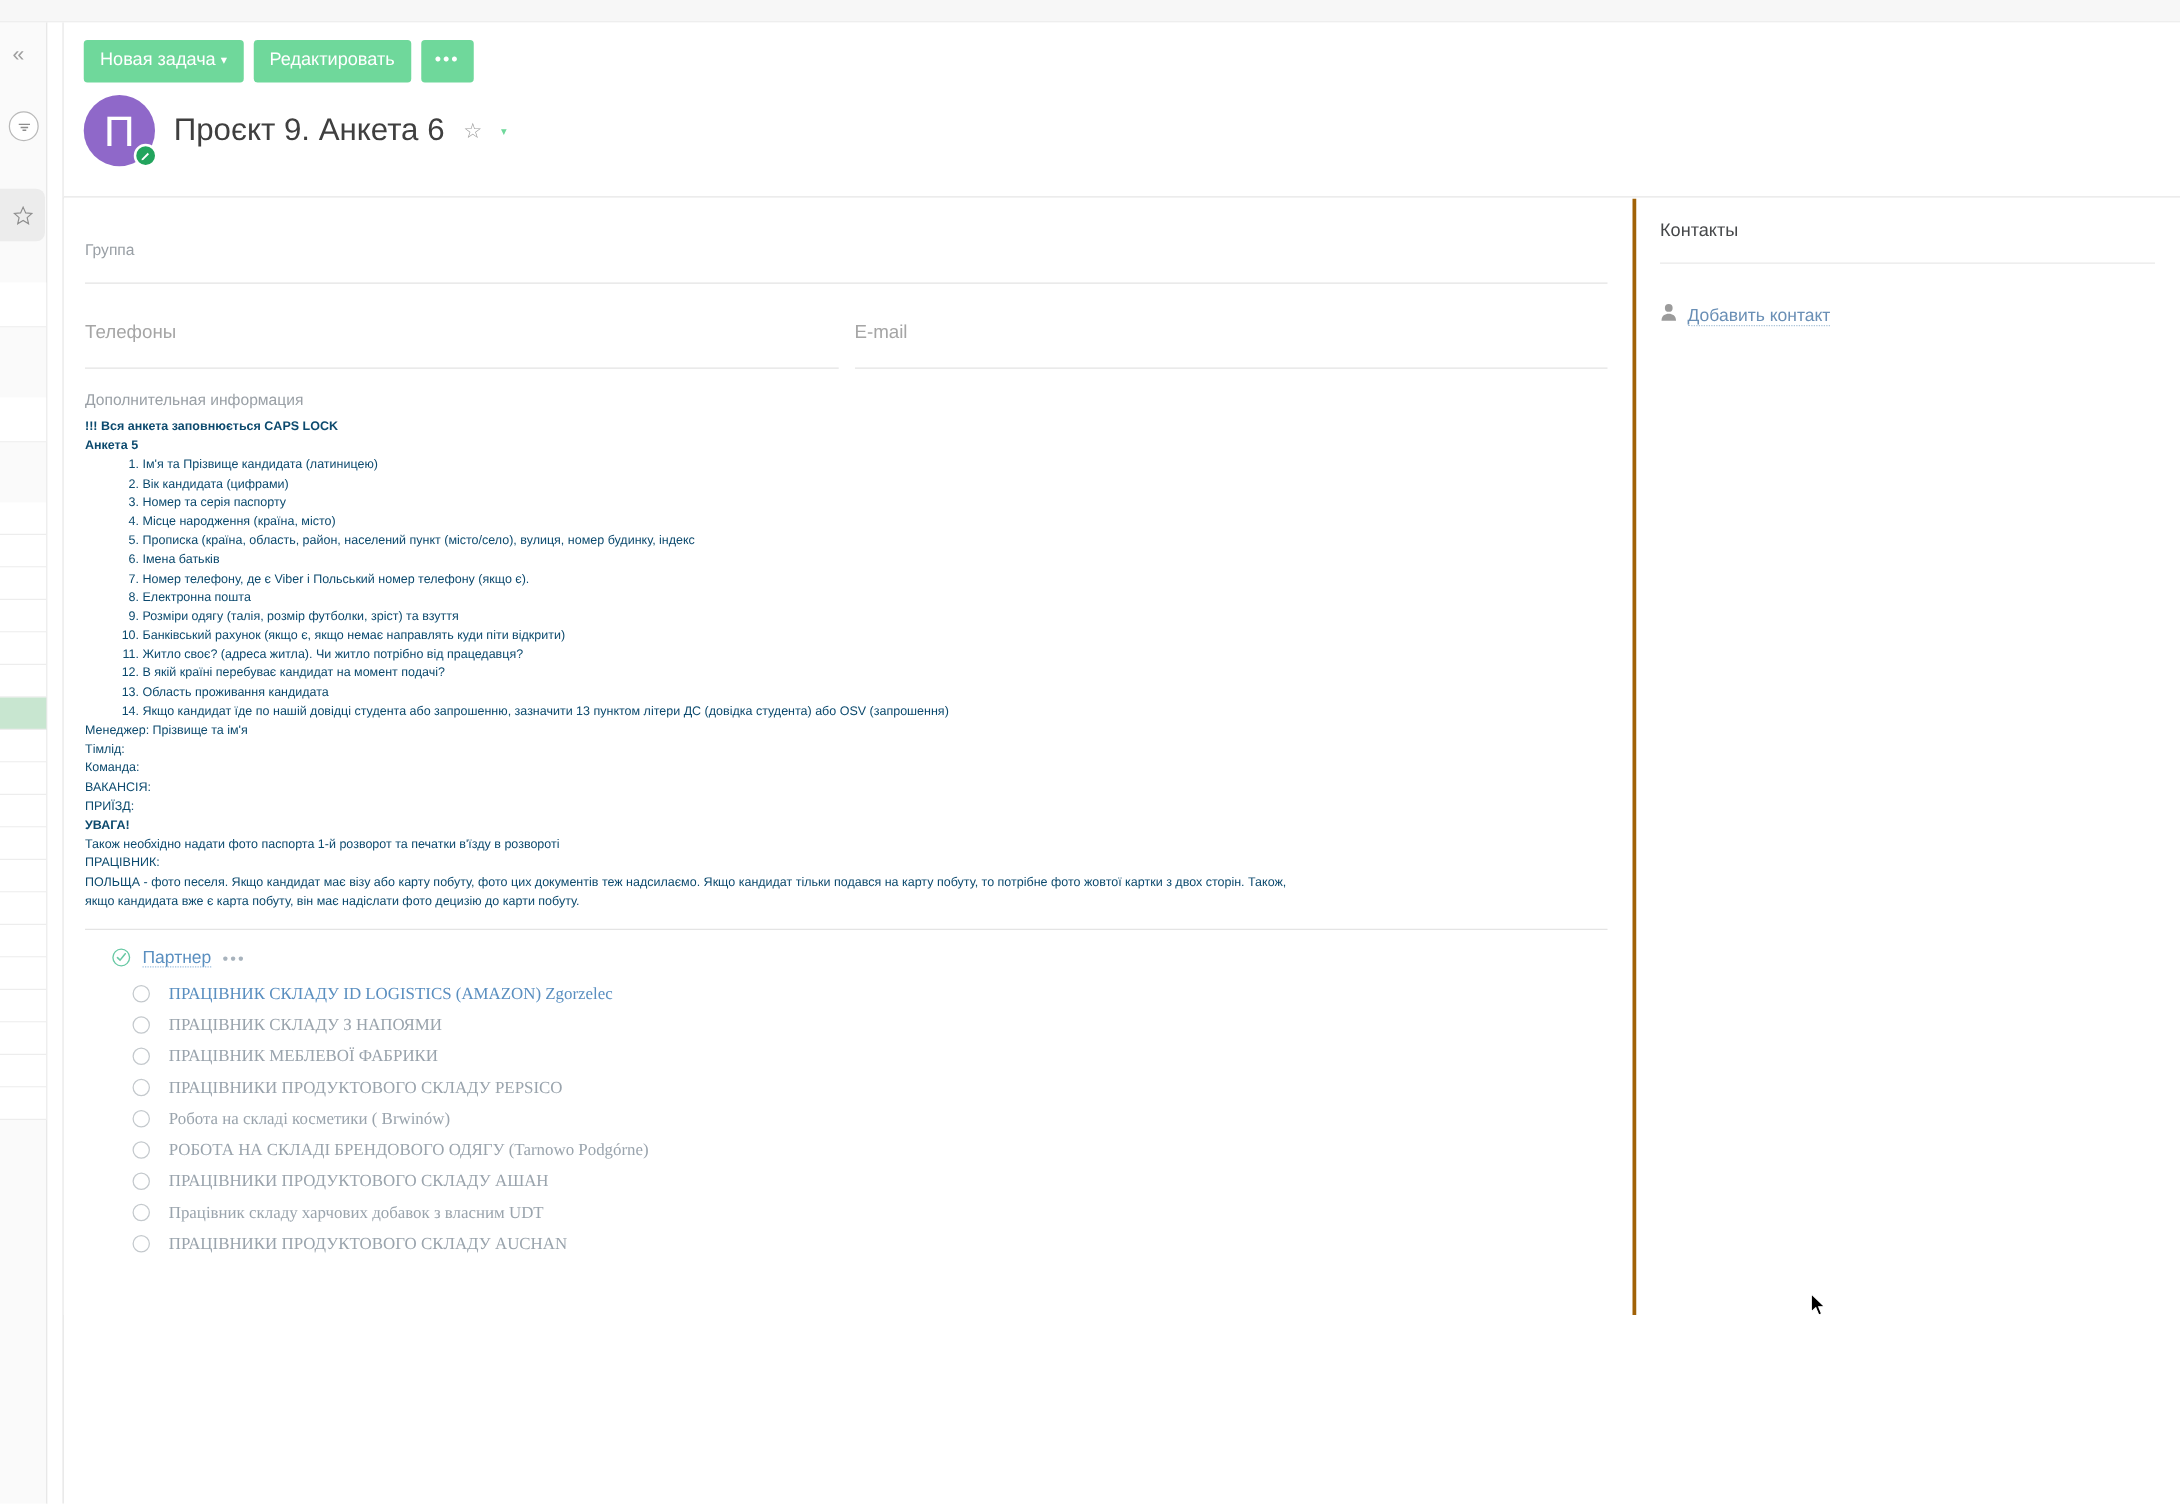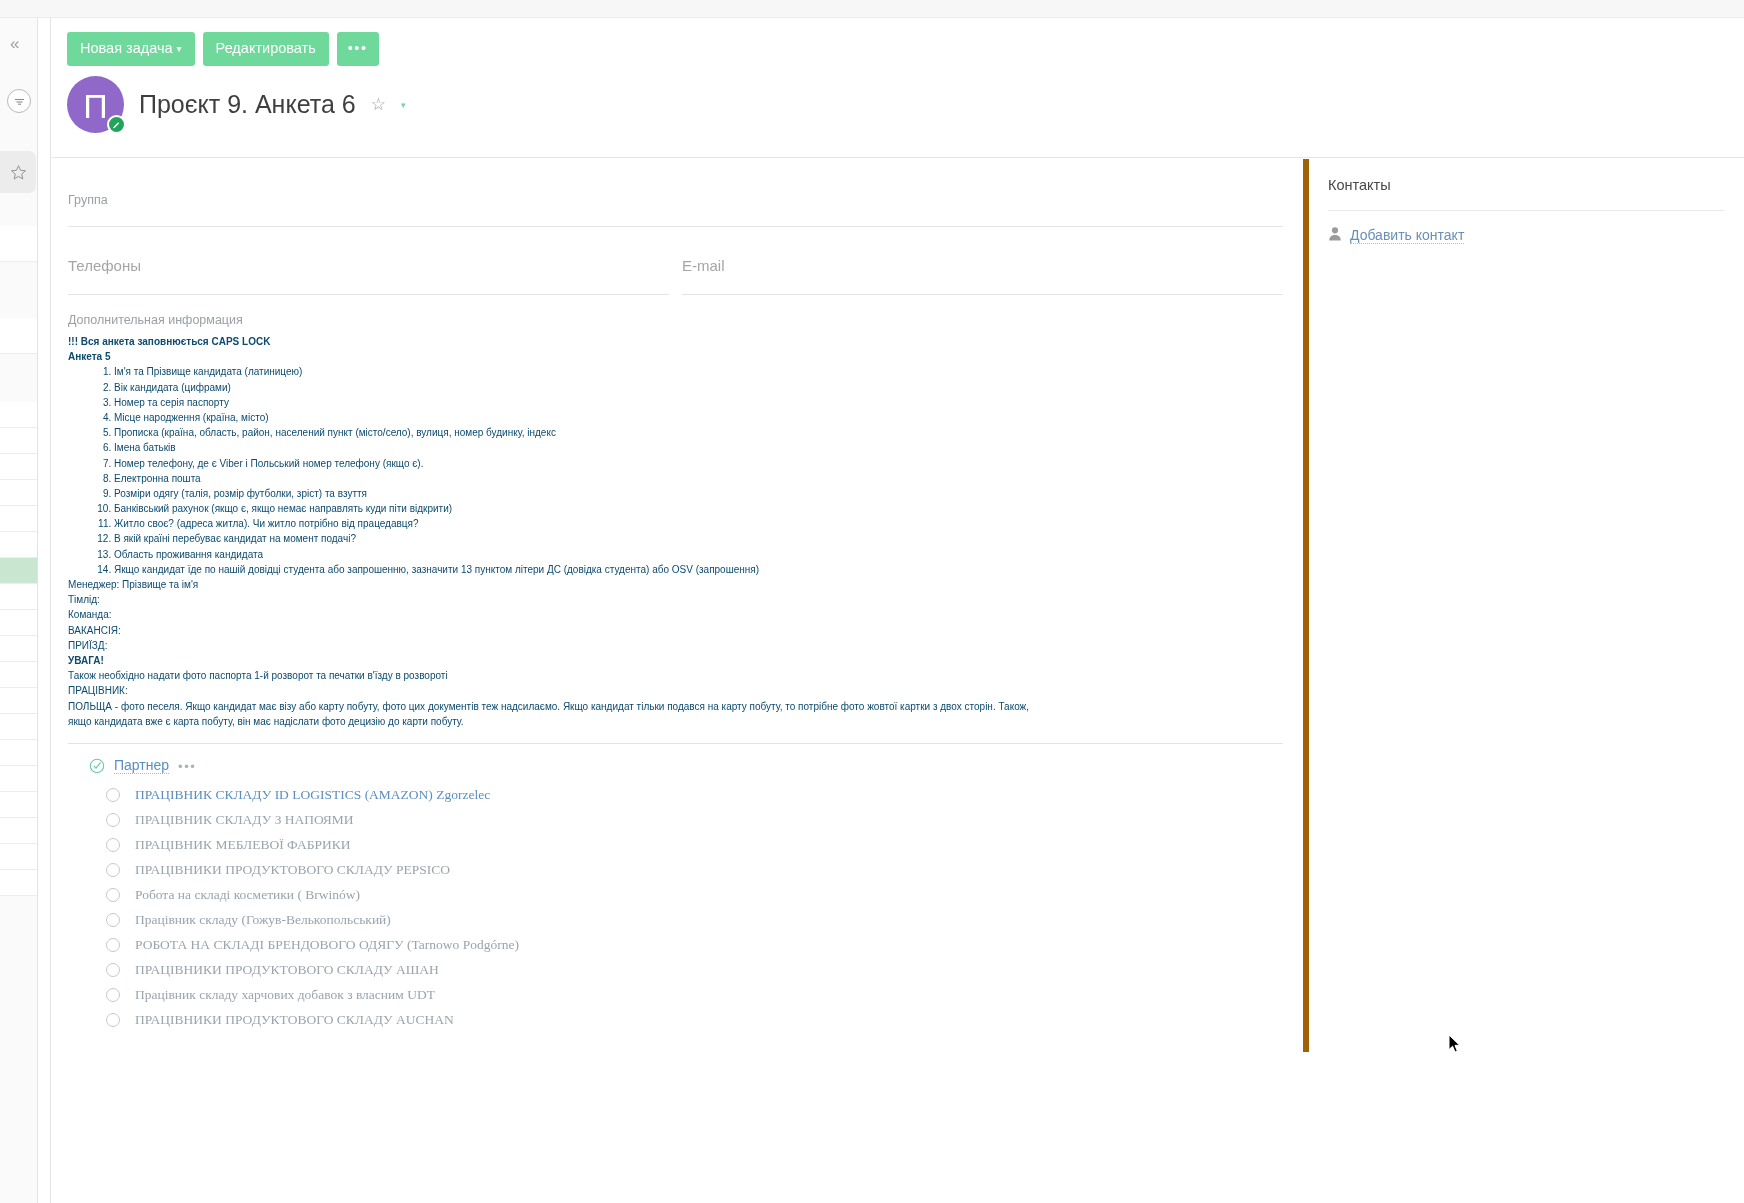--- a/index.html
+++ b/index.html
@@ -83,21 +83,21 @@
     display:flex; align-items:center; justify-content:center;
   }
   .page-title { font-size: 25px; color: #3f3f3f; font-weight: 400; white-space: nowrap; }
   .title-star { color:#9a9a9a; font-size:17px; }
   .title-caret { color:#6fd89b; font-size:9px; }
 
   
   .main {
     position: absolute; left: 51px; top: 159px;
     width: 1258px; height: 893px;
-    background: #fff; border-right: 6px solid #a16207;
+    background: #fff; border-right: 3px solid #a16207;
     overflow: hidden;
   }
   .main-inner { padding: 34px 20px 0 17px; }
 
   .field-label { font-size: 12.5px; color: #9aa0a6; margin-bottom: 7px; }
   .field-value { font-size: 16px; color: #3c3c3c; }
   .underline { border-bottom: 1px solid #e4e4e4; }
 
   .group-block { padding-bottom: 12px; }
 
@@ -133,21 +133,21 @@
   .cl-label.active { color: #5a8fc0; }
 
   
   .right-panel {
     position: absolute; left: 1310px; top: 159px;
     width: 434px; height: 1044px; background: #fff;
   }
   .rp-inner { padding: 18px 20px 0 18px; }
   .rp-title { font-size: 14.5px; color: #46484a; }
   .rp-sep { border-top: 1px solid #e9e9e9; margin-top: 17px; }
-  .rp-row { display:flex; align-items:center; gap: 8px; margin-top: 15px; }
+  .rp-row { display:flex; align-items:center; gap: 8px; margin-top: 31px; }
   .rp-link {
     font-size: 14px; color:#6a8fb5;
     border-bottom: 1px dotted #a9c2d8; cursor:pointer;
   }
 
   .cursor { position:absolute; left:1448px; top:1034px; width:13px; height:20px; }
 </style>
 </head>
 <body>
 
@@ -306,24 +306,20 @@
           <div class="cl-item">
             <span class="cl-radio"></span>
             <span class="cl-label">ПРАЦІВНИКИ ПРОДУКТОВОГО СКЛАДУ PEPSICO</span>
           </div>
           <div class="cl-item">
             <span class="cl-radio"></span>
             <span class="cl-label">Робота на складі косметики ( Brwinów)</span>
           </div>
           <div class="cl-item">
             <span class="cl-radio"></span>
-            <span class="cl-label">Працівник складу (Гожув-Велькопольський)</span>
-          </div>
-          <div class="cl-item">
-            <span class="cl-radio"></span>
             <span class="cl-label">РОБОТА НА СКЛАДІ БРЕНДОВОГО ОДЯГУ (Tarnowo Podgórne)</span>
           </div>
           <div class="cl-item">
             <span class="cl-radio"></span>
             <span class="cl-label">ПРАЦІВНИКИ ПРОДУКТОВОГО СКЛАДУ АШАН</span>
           </div>
           <div class="cl-item">
             <span class="cl-radio"></span>
             <span class="cl-label">Працівник складу харчових добавок з власним UDT</span>
           </div>

